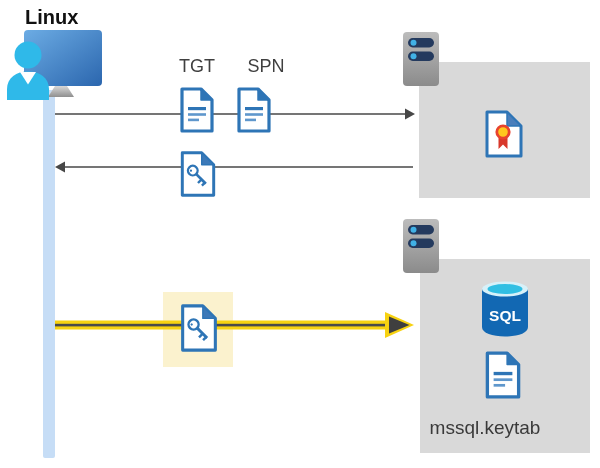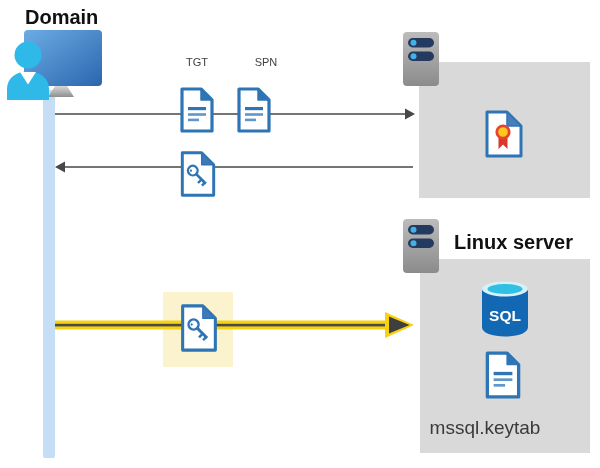--- a/index.html
+++ b/index.html
@@ -1,20 +1,20 @@
 <!DOCTYPE html>
 <html><head>
 <meta charset="utf-8">
 <style>
   html,body{margin:0;padding:0;background:#fff;}
   #canvas{position:relative;width:600px;height:468px;background:#ffffff;overflow:hidden;
           font-family:"Liberation Sans",sans-serif;}
   .abs{position:absolute;}
   .heading{font-size:20px;font-weight:bold;color:#111111;line-height:1.22;}
-  .sublabel{font-size:11px;color:#3F3F3F;text-align:center;}
+  .sublabel{font-size:18px;color:#3F3F3F;text-align:center;}
   .panel{background:#D9D9D9;}
   .lifeline{background:#C6DDF6;border-radius:2px;}
   .highlight{background:#FBF2CE;}
   .filename{font-size:19px;color:#3A3A3A;text-align:center;}
   svg{display:block;}
 </style>
 </head>
 <body>
 
 <div id="canvas">
@@ -143,17 +143,16 @@
   </svg>
 
   <svg class="abs" style="left:484px;top:350px;" width="38" height="50" viewBox="0 0 36 48">
     <path d="M3,3 h19 l11,11 v31 h-30 z" fill="#FFFFFF" stroke="#2E75B6" stroke-width="3.2" stroke-linejoin="round"></path>
     <path d="M22,3 v11 h11 z" fill="#2E75B6" stroke="#2E75B6" stroke-width="1.5" stroke-linejoin="round"></path>
     <rect x="9" y="21" width="18" height="3.2" fill="#2E75B6"></rect>
     <rect x="9" y="27.2" width="18" height="2.6" fill="#5F97CC"></rect>
     <rect x="9" y="32.6" width="11" height="2.6" fill="#5F97CC"></rect>
   </svg>
 
-  <div class="abs heading" style="left:25px;top:5px;">Domain</div>
-  <div class="abs heading" style="left:454px;top:230px;width:145px;white-space:nowrap;">Linux server</div>
+  <div class="abs heading" style="left:25px;top:5px;">Linux</div>
   <div class="abs filename" style="left:400px;top:417px;width:170px;">mssql.keytab</div>
 
 </div>
 
 </body></html>

